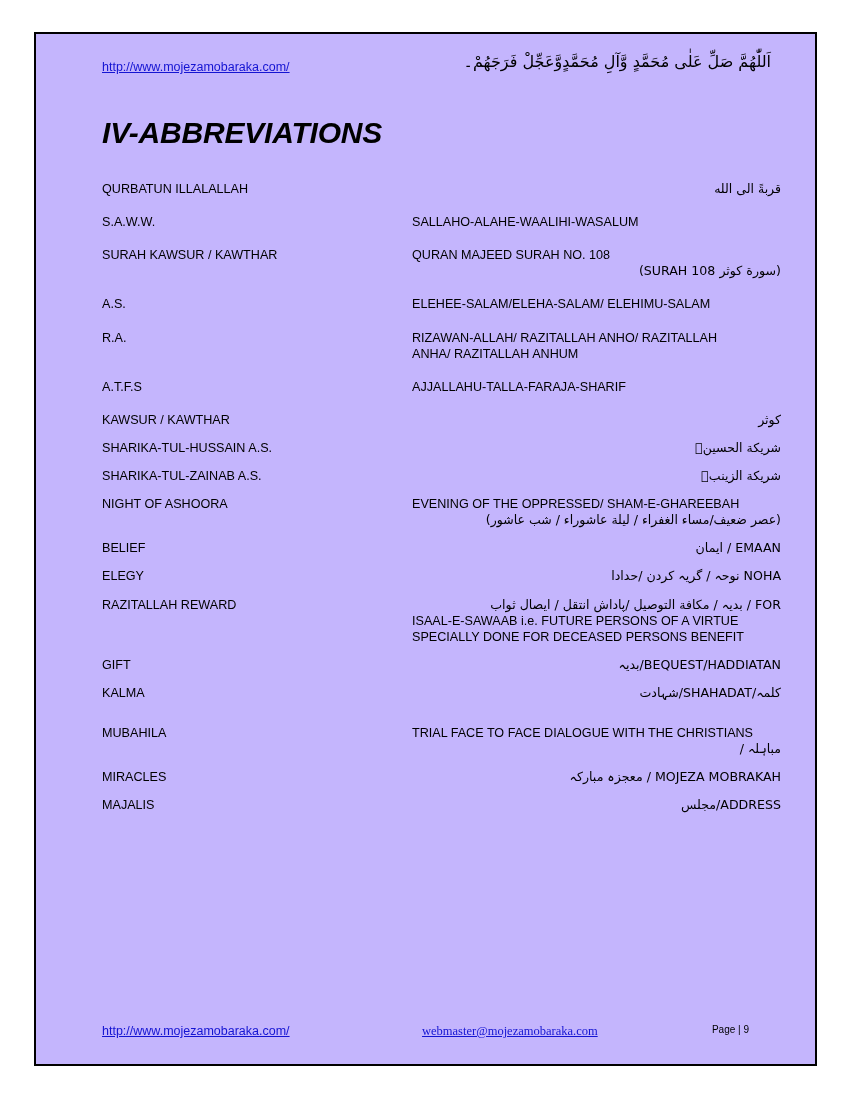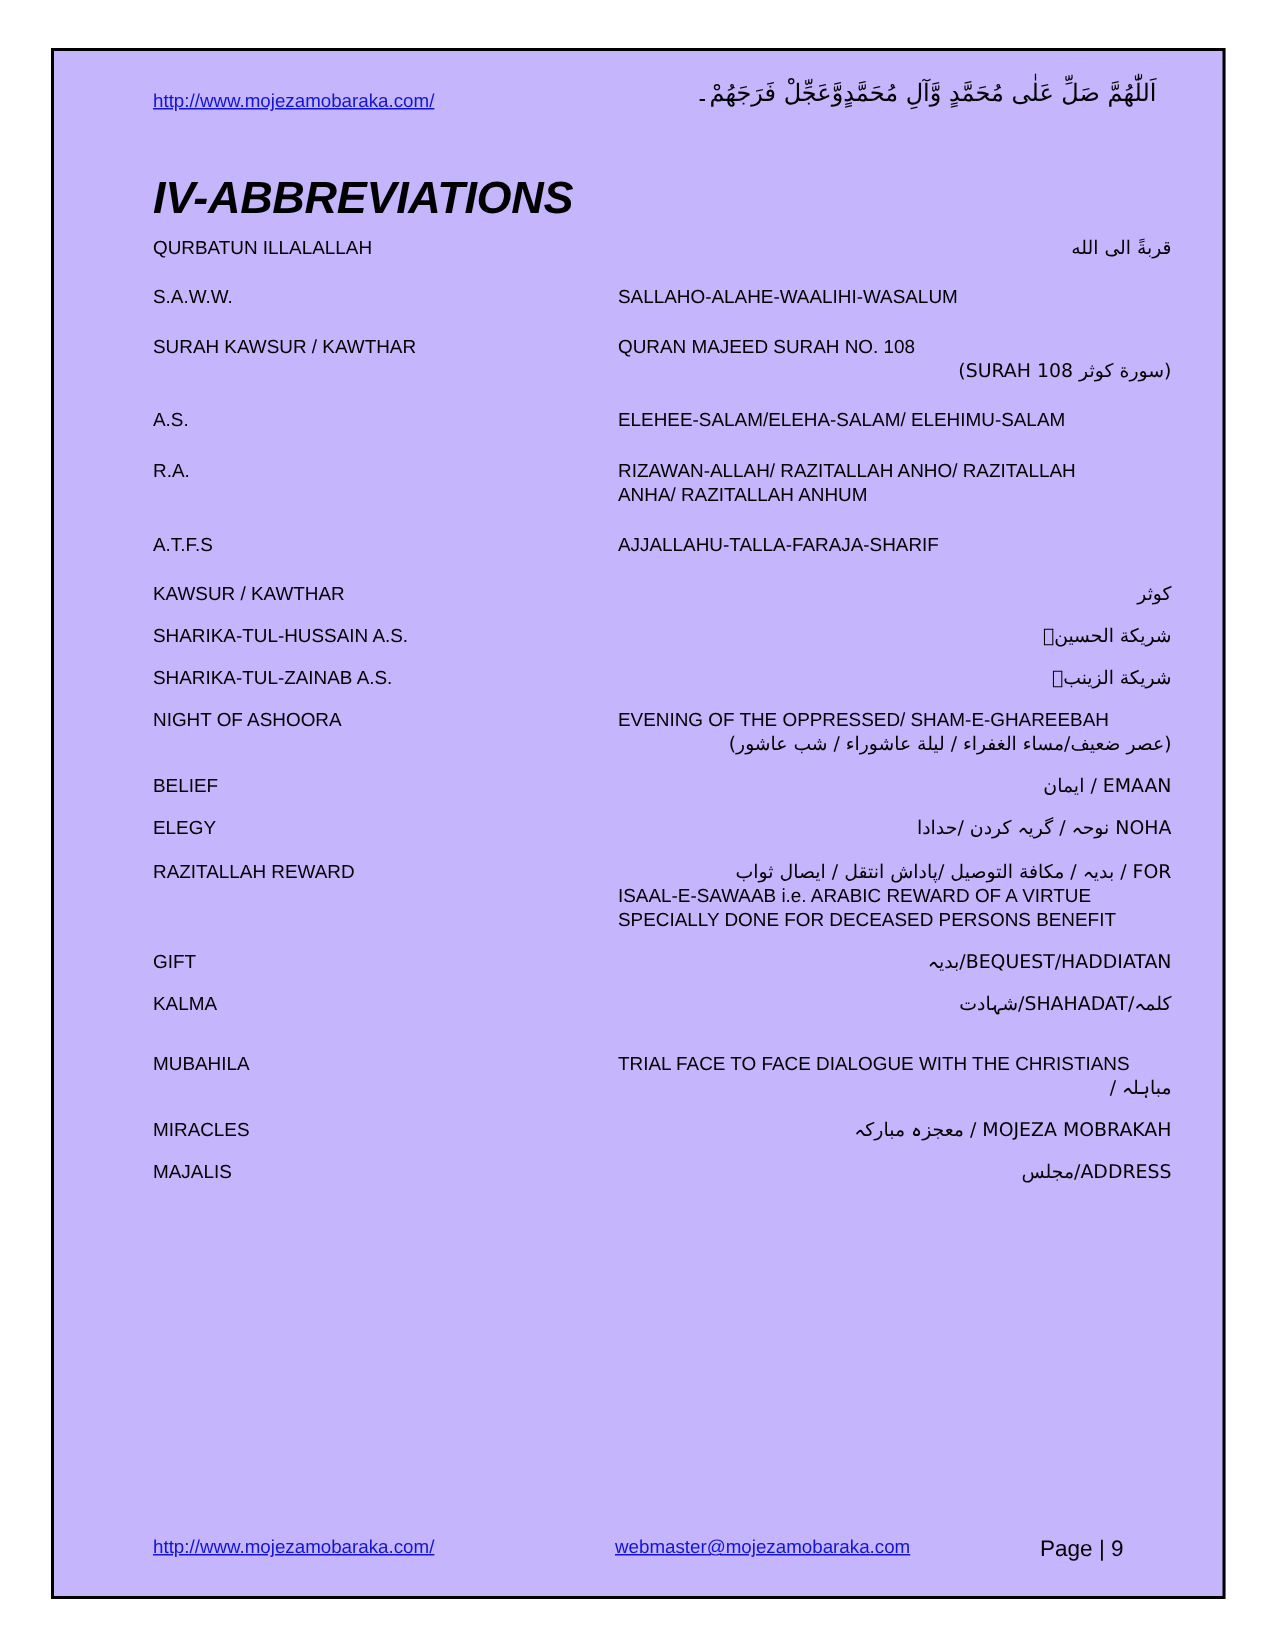--- a/index.html
+++ b/index.html
@@ -66,21 +66,21 @@
     margin-bottom: 0;
     font-size: 30px;
     font-weight: bold;
     letter-spacing: -0.2px;
     line-height: 1.1;
     font-style: italic;
   }
 
   
   .abbr-table {
-    margin-top: 8px;
+    margin-top: 32px;
     width: 100%;
     border-collapse: collapse;
   }
   .abbr-table td {
     vertical-align: top;
     padding: 0;
     font-size: 12.6px;
     line-height: 1.28;
   }
   .col-term {
@@ -129,26 +129,26 @@
   }
   .footer-link {
     position: absolute;
     top: 0;
     font-size: 12.5px;
     color: #1414d2;
     text-decoration: underline;
     white-space: nowrap;
   }
   .footer-site { left: 0; }
-  .footer-mail { left: 308px; }
+  .footer-mail { left: 320px; font-family: Liberation Serif, serif; }
   .footer-page {
     position: absolute;
     right: 32px;
     top: 0;
-    font-size: 15px;
+    font-size: 10px;
     color: #000000;
     white-space: nowrap;
   }
 </style>
 </head>
 <body>
 
 <div class="page">
   <div class="page-inner">
 
@@ -294,21 +294,21 @@
             </td>
           </tr>
           <tr class="row-gap">
             <td colspan="2" style="height: 12px;"></td>
           </tr>
           <tr class="r">
             <td class="col-term">RAZITALLAH REWARD</td>
             <td class="col-def">
               <span class="cellblock">
                 <span class="line mixed-rtl">FOR / بديہ / مكافة التوصيل /پاداش انتقل / ايصال ثواب</span>
-                <span class="line wrap">ISAAL-E-SAWAAB i.e. ARABIC REWARD OF A VIRTUE</span>
+                <span class="line wrap">ISAAL-E-SAWAAB i.e. FUTURE PERSONS OF A VIRTUE</span>
                 <span class="line wrap">SPECIALLY DONE FOR DECEASED PERSONS BENEFIT</span>
               </span>
             </td>
           </tr>
           <tr class="row-gap">
             <td colspan="2" style="height: 12px;"></td>
           </tr>
           <tr class="r">
             <td class="col-term">GIFT</td>
             <td class="col-def">

